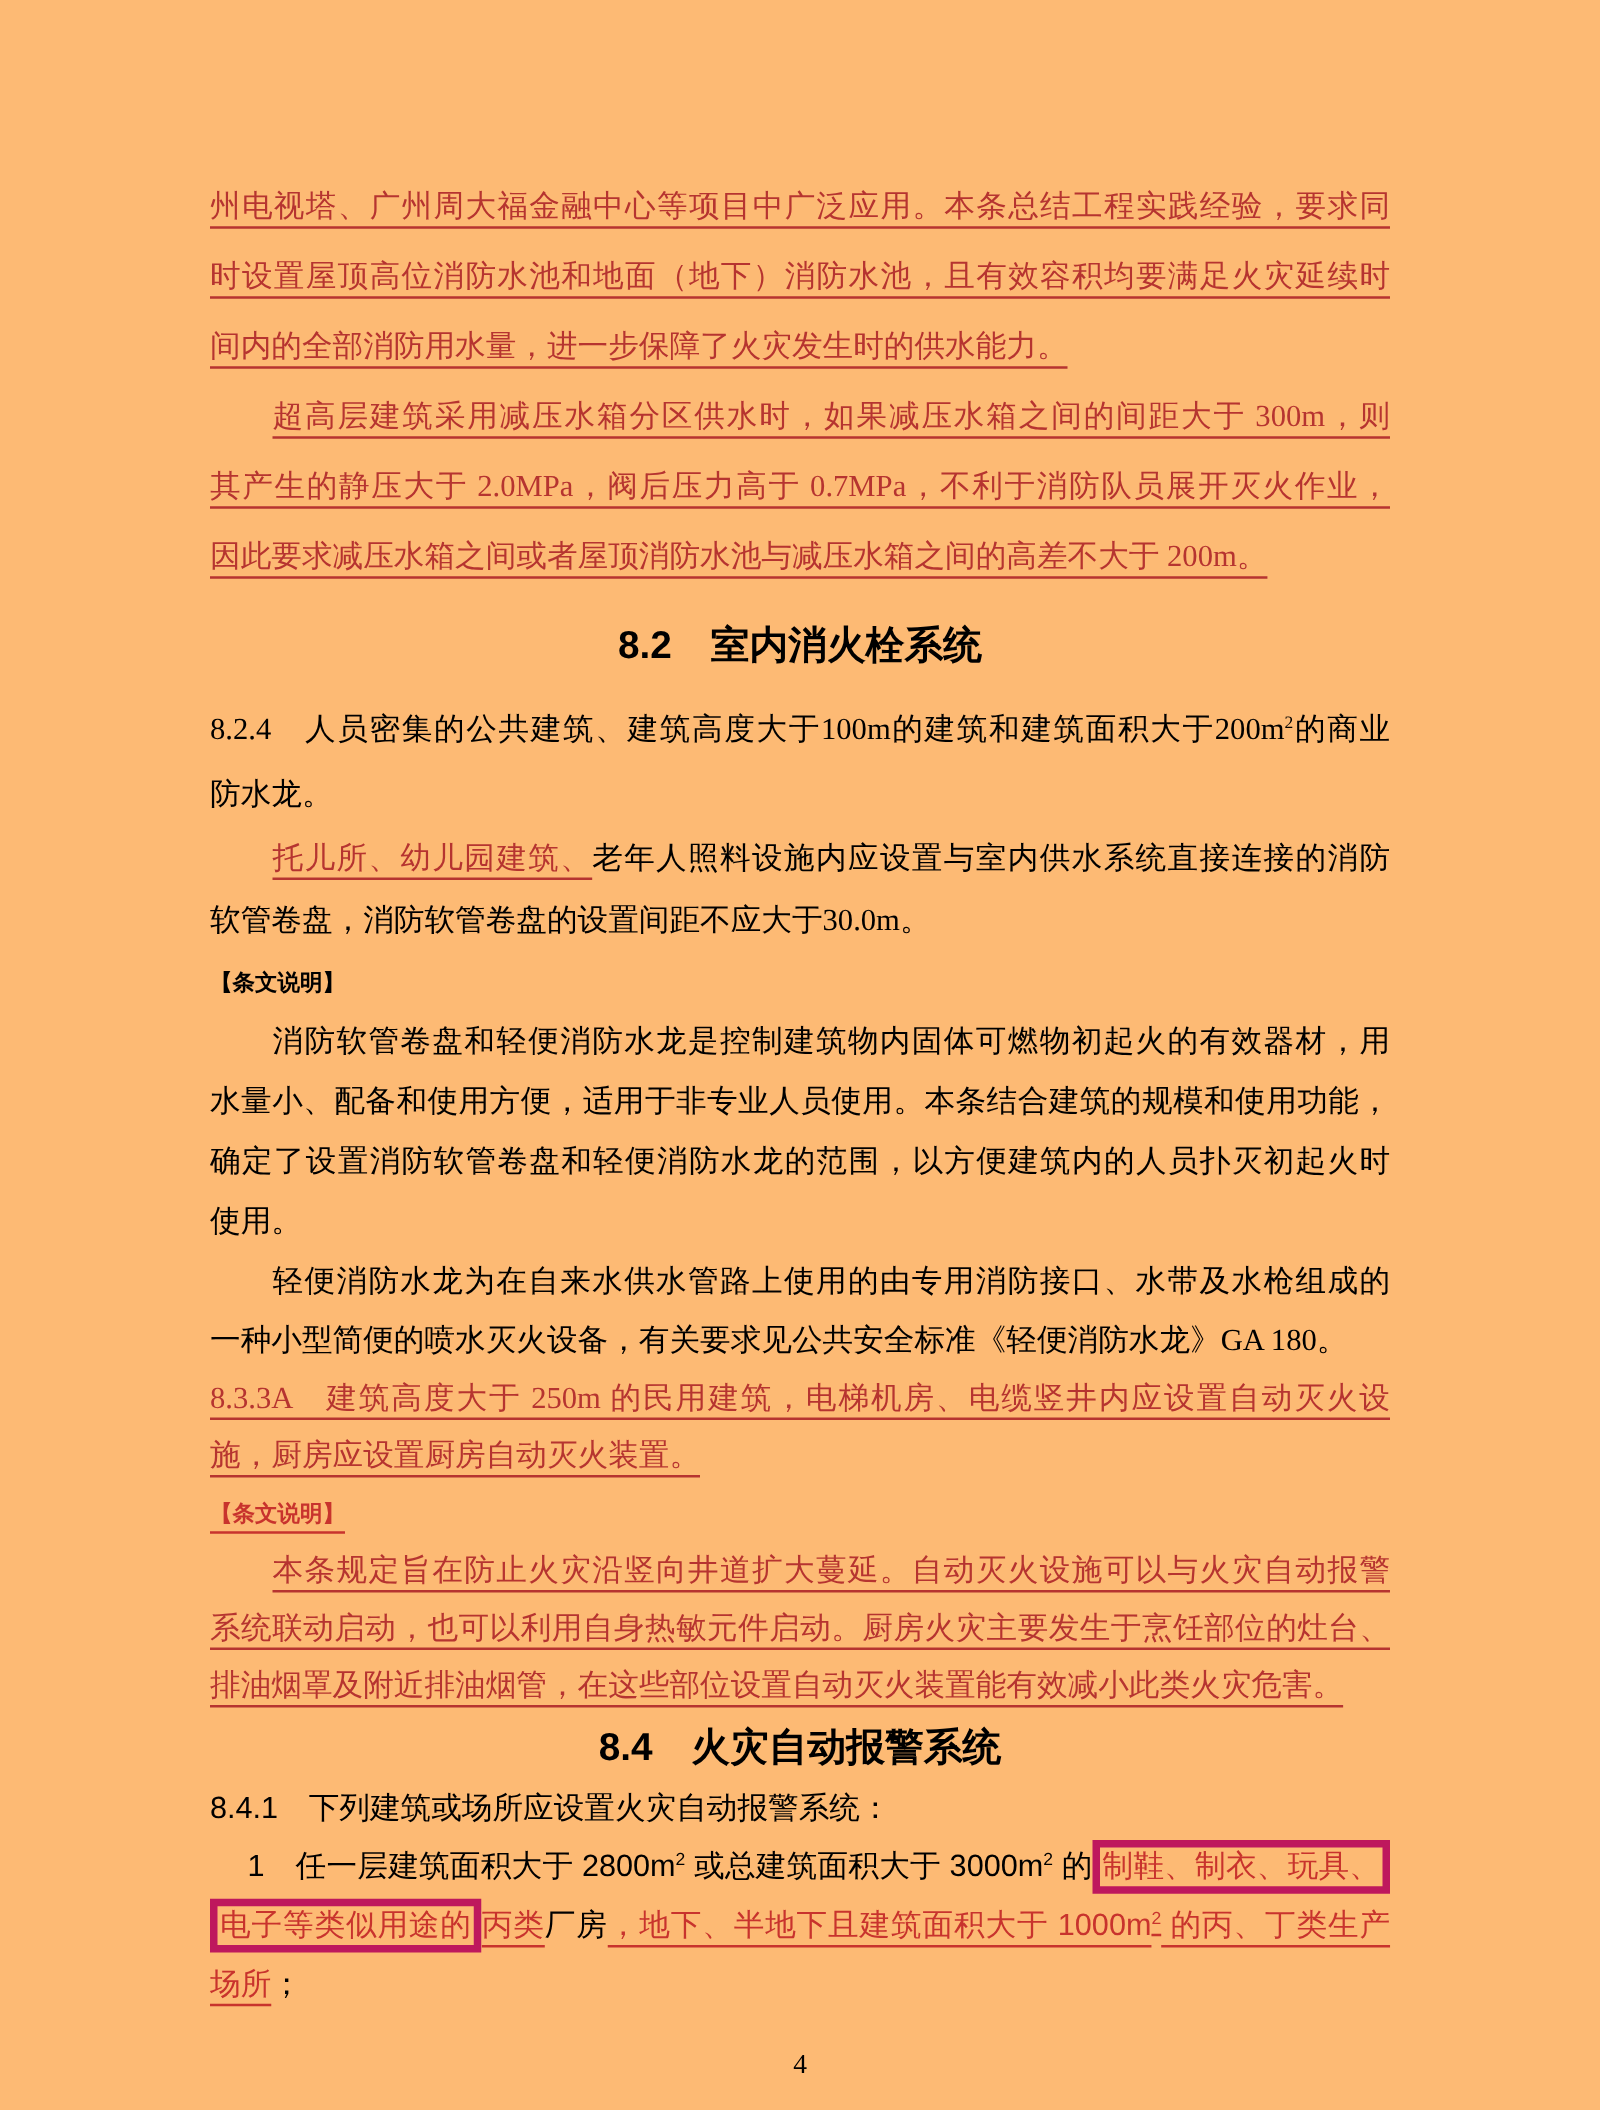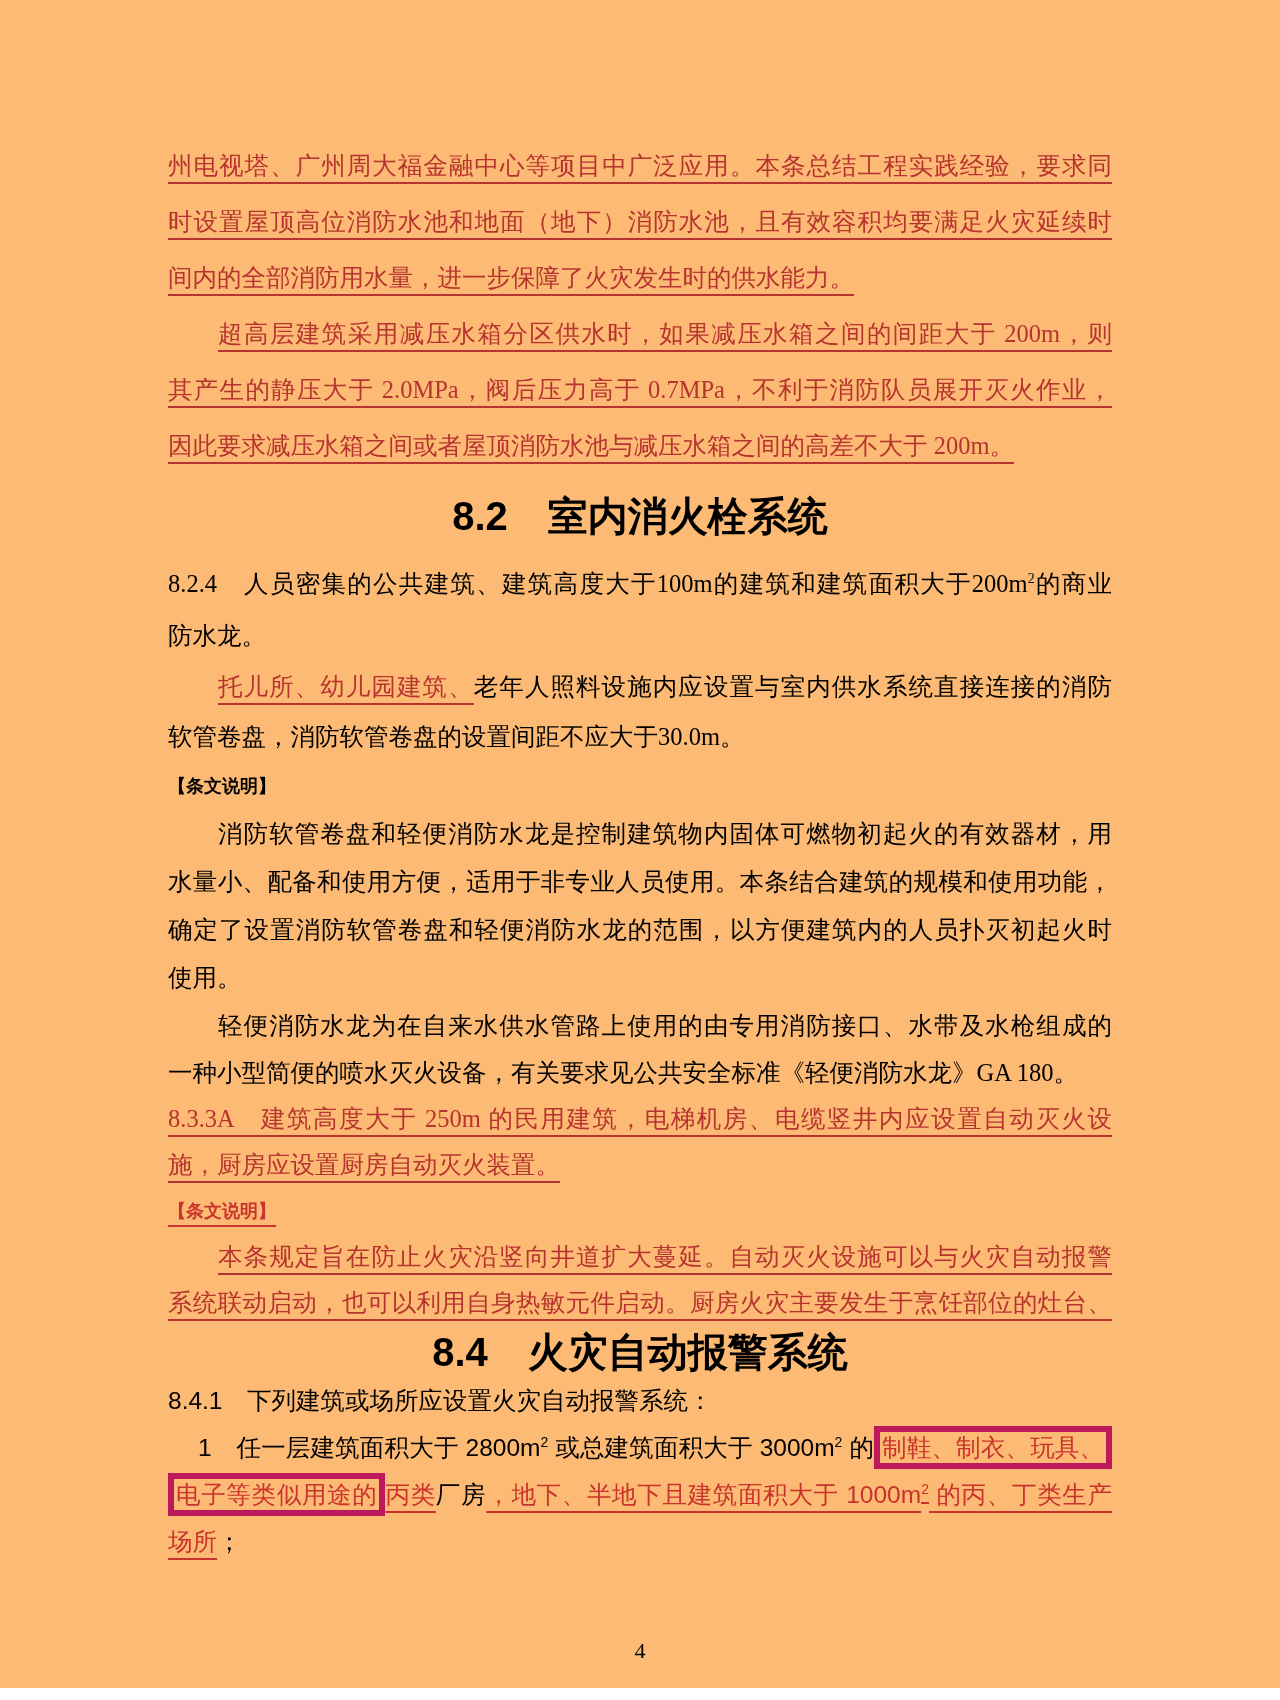--- a/index.html
+++ b/index.html
@@ -54,21 +54,21 @@
   [data-name="para-8-3-3a"] .line{line-height:46px;}
   [data-name="label-explain-red"] .line{line-height:46px;}
   [data-name="para-explain-3"] .line{line-height:46px;}
   [data-name="heading-8-4"]{height:52px;line-height:52px;}
   [data-name="para-8-4-1"] .line{line-height:46px;}
   [data-name="para-item-1"] .line{line-height:47px;}
   .heading{
     text-align:center;
     font-family:"Liberation Sans","DejaVu Sans",sans-serif;
     font-weight:bold;
-    font-size:40px;
+    font-size:31px;
     color:#000;
   }
   .label .line{
     font-family:"Liberation Sans","DejaVu Sans",sans-serif;
     font-weight:bold;
     font-size:18px;
   }
   .pagenum{
     position:absolute;
     left:168px; width:944px;
@@ -83,21 +83,21 @@
 <body>
 
 <div class="page" data-name="document-page">
   <div class="content" data-name="document-body">
       <div class="block para f-serif" data-name="para-roof-tank">
         <div class="line" data-name="text-line"><span class="red u" data-name="revision-text">州电视塔、广州周大福金融中心等项目中广泛应用。本条总结工程实践经验，要求同</span></div>
         <div class="line" data-name="text-line"><span class="red u" data-name="revision-text">时设置屋顶高位消防水池和地面（地下）消防水池，且有效容积均要满足火灾延续时</span></div>
         <div class="line last" data-name="text-line"><span class="red u" data-name="revision-text">间内的全部消防用水量，进一步保障了火灾发生时的供水能力。</span></div>
       </div>
       <div class="block para f-serif" data-name="para-pressure-tank">
-        <div class="line ind" data-name="text-line"><span class="red u" data-name="revision-text">超高层建筑采用减压水箱分区供水时，如果减压水箱之间的间距大于 200m，则</span></div>
+        <div class="line ind" data-name="text-line"><span class="red u" data-name="revision-text">超高层建筑采用减压水箱分区供水时，如果减压水箱之间的间距大于 300m，则</span></div>
         <div class="line" data-name="text-line"><span class="red u" data-name="revision-text">其产生的静压大于 2.0MPa，阀后压力高于 0.7MPa，不利于消防队员展开灭火作业，</span></div>
         <div class="line last" data-name="text-line"><span class="red u" data-name="revision-text">因此要求减压水箱之间或者屋顶消防水池与减压水箱之间的高差不大于 200m。</span></div>
       </div>
       <div class="block heading f-serif heading" data-name="heading-8-2">8.2　室内消火栓系统</div>
       <div class="block para f-serif" data-name="para-8-2-4">
         <div class="line" data-name="text-line"><span class="blk" data-name="body-text">8.2.4　人员密集的公共建筑、建筑高度大于100m的建筑和建筑面积大于200m</span><sup class="blk" data-name="body-text">2</sup><span class="blk" data-name="body-text">的商业</span></div>
         <div class="line last" data-name="text-line"><span class="blk" data-name="body-text">防水龙。</span></div>
       </div>
       <div class="block para f-serif" data-name="para-nursery">
         <div class="line ind" data-name="text-line"><span class="red u" data-name="revision-text">托儿所、幼儿园建筑、</span><span class="blk" data-name="body-text">老年人照料设施内应设置与室内供水系统直接连接的消防</span></div>
@@ -119,20 +119,21 @@
       <div class="block para f-serif" data-name="para-8-3-3a">
         <div class="line" data-name="text-line"><span class="red u" data-name="revision-text">8.3.3A　建筑高度大于 250m 的民用建筑，电梯机房、电缆竖井内应设置自动灭火设</span></div>
         <div class="line last" data-name="text-line"><span class="red u" data-name="revision-text">施，厨房应设置厨房自动灭火装置。</span></div>
       </div>
       <div class="block label f-sans" data-name="label-explain-red">
         <div class="line last" data-name="text-line"><span class="red u bold" data-name="revision-text">【条文说明】</span></div>
       </div>
       <div class="block para f-serif" data-name="para-explain-3">
         <div class="line ind" data-name="text-line"><span class="red u" data-name="revision-text">本条规定旨在防止火灾沿竖向井道扩大蔓延。自动灭火设施可以与火灾自动报警</span></div>
         <div class="line" data-name="text-line"><span class="red u" data-name="revision-text">系统联动启动，也可以利用自身热敏元件启动。厨房火灾主要发生于烹饪部位的灶台、</span></div>
+        <div class="line last" data-name="text-line"><span class="red u" data-name="revision-text">排油烟罩及附近排油烟管，在这些部位设置自动灭火装置能有效减小此类火灾危害。</span></div>
       </div>
       <div class="block heading f-serif heading" data-name="heading-8-4">8.4　火灾自动报警系统</div>
       <div class="block para f-sans" data-name="para-8-4-1">
         <div class="line last" data-name="text-line"><span class="blk" data-name="body-text">8.4.1　下列建筑或场所应设置火灾自动报警系统：</span></div>
       </div>
       <div class="block para f-sans" data-name="para-item-1">
         <div class="line ind-sm" data-name="text-line"><span class="blk" data-name="body-text">1　任一层建筑面积大于 2800m</span><sup class="blk" data-name="body-text">2</sup><span class="blk" data-name="body-text"> 或总建筑面积大于 3000m</span><sup class="blk" data-name="body-text">2</sup><span class="blk" data-name="body-text"> 的</span><span class="red bx" data-name="revision-text">制鞋、制衣、玩具、</span></div>
         <div class="line" data-name="text-line"><span class="red bx" data-name="revision-text">电子等类似用途的</span><span class="red u" data-name="revision-text">丙类</span><span class="blk" data-name="body-text">厂房</span><span class="red u" data-name="revision-text">，地下、半地下且建筑面积大于 1000m</span><sup class="red u" data-name="revision-text">2</sup><span class="red u" data-name="revision-text"> 的丙、丁类生产</span></div>
         <div class="line last" data-name="text-line"><span class="red u" data-name="revision-text">场所</span><span class="blk" data-name="body-text">；</span></div>
       </div>

